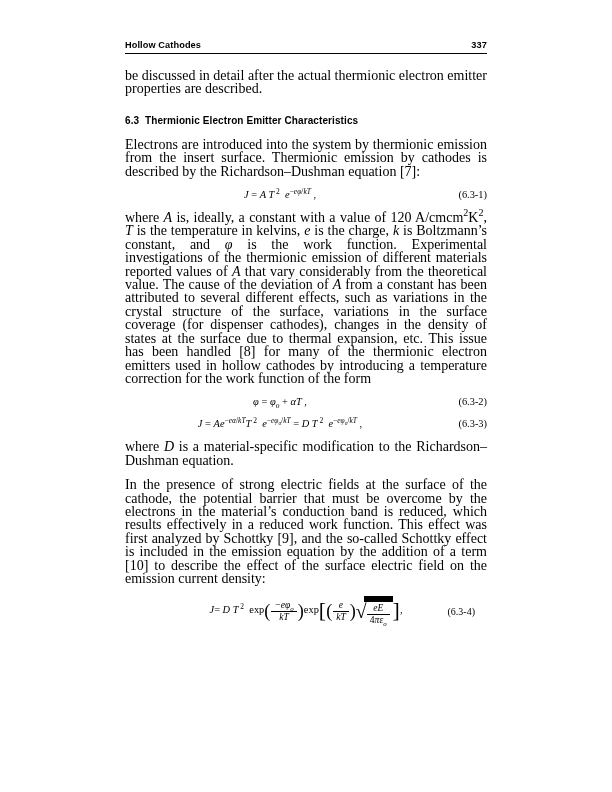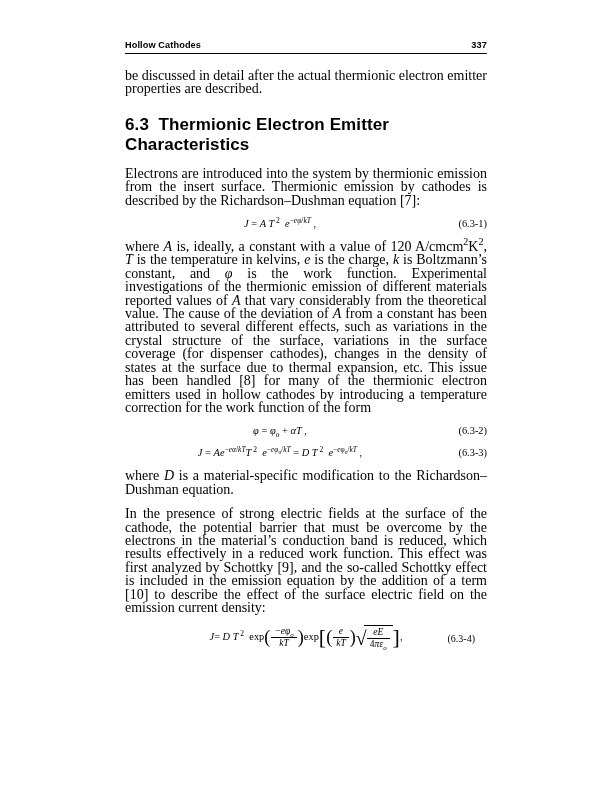--- a/index.html
+++ b/index.html
@@ -43,21 +43,21 @@
   p.body {
     font-size: 14px;
     line-height: 13.4px;
     text-align: justify;
     margin: 0 0 11px 0;
     text-indent: 0;
   }
   h2.section {
     font-family: "Liberation Sans", sans-serif;
     font-weight: bold;
-    font-size: 17px;
+    font-size: 10px;
     margin: 19px 0 12px 0;
     letter-spacing: 0.1px;
   }
   .eqrow {
     display: flex;
     align-items: center;
     margin: 11px 0 11px 0;
     font-size: 10.4px;
   }
   .eqspacer { flex: 1 1 auto; }
@@ -129,21 +129,21 @@
   .sqrt-sign {
     position: absolute;
     left: 0;
     top: 50%;
     transform: translateY(-50%);
     font-size: 1.9em;
     line-height: 0.75;
   }
   .sqrt-body {
     display: inline-block;
-    border-top: 1px solid #000000;
+    border-top: 6px solid #000000;
     padding: 1px 2px 0 2px;
   }
   .nowrap { white-space: nowrap; }
 </style>
 </head>
 <body>
 
 <div class="page">
   <div class="content">
 

